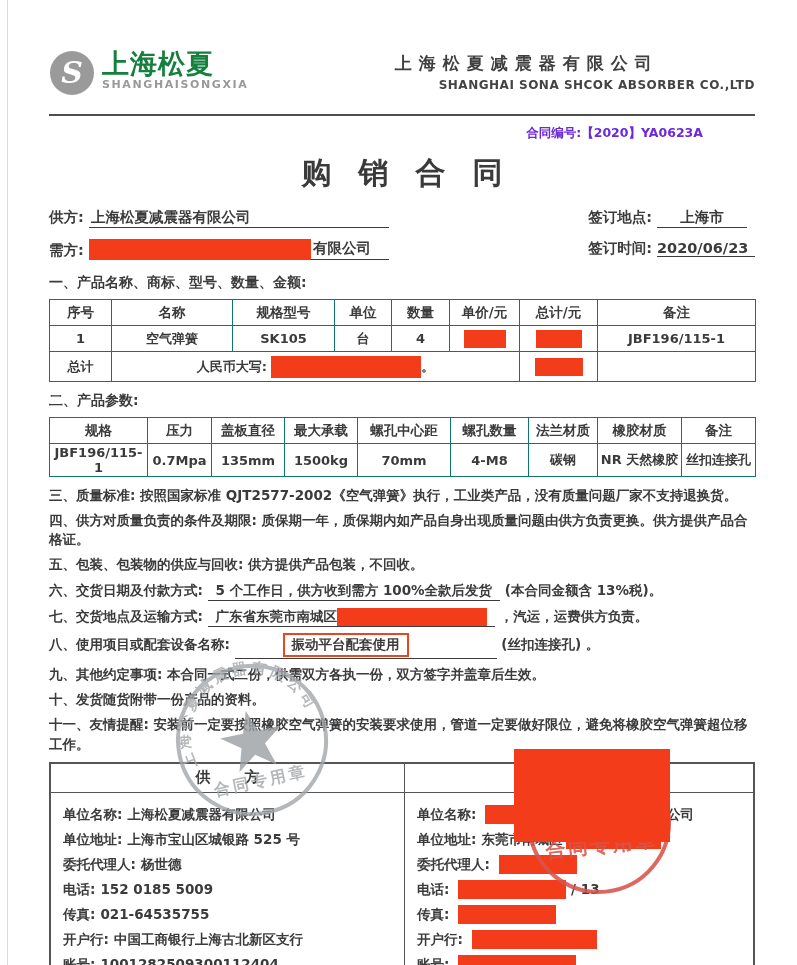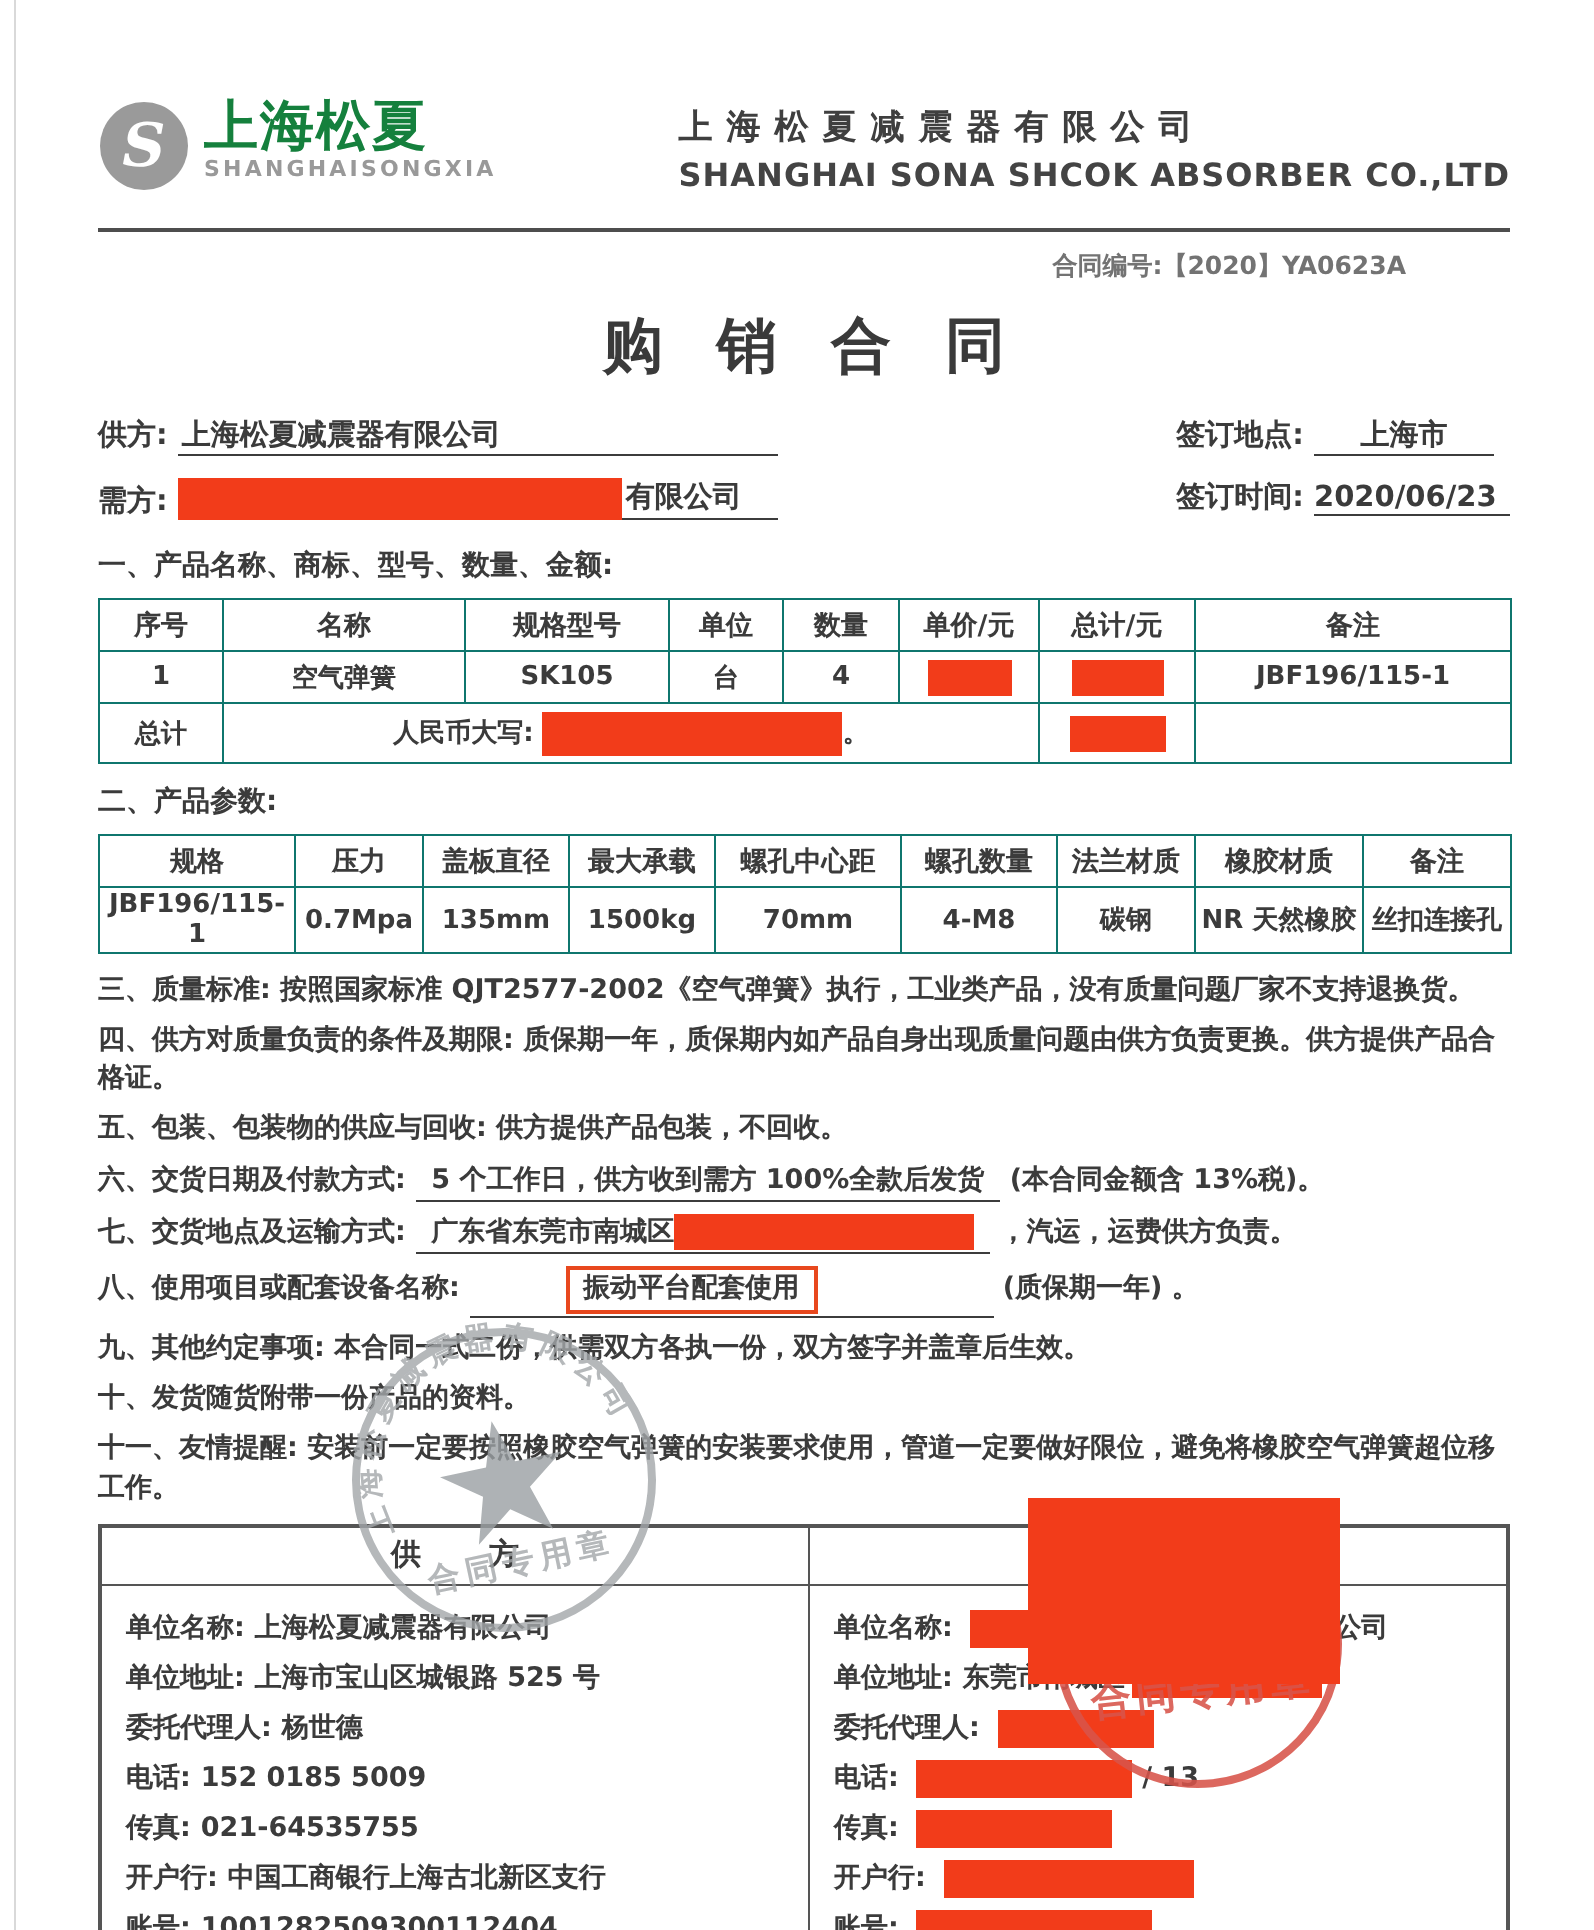--- a/index.html
+++ b/index.html
@@ -13,23 +13,23 @@
   .content { position:absolute; left:49px; top:50px; width:706px; }
 
   
   .hdr { display:flex; justify-content:space-between; align-items:flex-start;
          border-bottom:2px solid #4e4e4e; padding-bottom:6px; height:66px; }
   .logo { display:flex; align-items:flex-start; gap:7px; }
   .logo-txt .cn { font-size:27px; font-weight:bold; color:#15803d; letter-spacing:1px; line-height:1.05; }
   .logo-txt .en { font-size:11px; font-weight:bold; color:#999; letter-spacing:1.6px; }
   .co { text-align:left; padding-top:2px; }
   .co .cn { font-size:17px; font-weight:bold; letter-spacing:7px; color:#3f3f3f; }
-  .co .en { font-size:16px; font-weight:bold; letter-spacing:0.5px; color:#444; margin-top:3px; }
-
-  .contract-no { text-align:right; padding-right:52px; margin-top:9px; font-size:12.5px; color:#737373; font-weight:600; }
+  .co .en { font-size:12px; font-weight:bold; letter-spacing:0.5px; color:#444; margin-top:3px;margin-left:44px; }
+
+  .contract-no { text-align:right; padding-right:52px; margin-top:9px; font-size:12.5px; color:#6d28d9; font-weight:600; }
 
   .title { text-align:center; font-size:30px; font-weight:bold; color:#3a3a3a;
            letter-spacing:27px; text-indent:27px; margin:11px 0 14px; }
 
   
   .parties { display:flex; justify-content:space-between; font-size:14.5px; font-weight:bold; }
   .p-left .row, .p-right .row { margin-bottom:11px; white-space:nowrap; }
   .u { border-bottom:1.5px solid #3c3c3c; display:inline-block; }
   .buyer-line { width:300px; position:relative; height:21px; vertical-align:bottom; }
   .buyer-line .tail { position:absolute; left:224px; top:0; }
@@ -203,21 +203,21 @@
         <span>(本合同金额含 13%税)。</span>
       </p>
       <p>
         <span>七、交货地点及运输方式:</span>
         <span class="u fill"><span>广东省东莞市南城区</span><span class="redact" style="width:150px;height:18px"></span></span>
         <span>，汽运，运费供方负责。</span>
       </p>
       <p>
         <span>八、使用项目或配套设备名称:</span>
         <span class="u"><span class="gap" style="width:48px"></span><span class="redbox">振动平台配套使用</span><span class="gap" style="width:88px"></span></span>
-        <span>(质保期一年) 。</span>
+        <span>(丝扣连接孔) 。</span>
       </p>
       <p>九、其他约定事项: 本合同一式二份，供需双方各执一份，双方签字并盖章后生效。</p>
       <p>十、发货随货附带一份产品的资料。</p>
       <p>十一、友情提醒: 安装前一定要按照橡胶空气弹簧的安装要求使用，管道一定要做好限位，避免将橡胶空气弹簧超位移工作。</p>
     </div>
 
     <div class="ft">
       <div class="ft-h">供方</div>
       <div class="ft-h r">需方</div>
 

